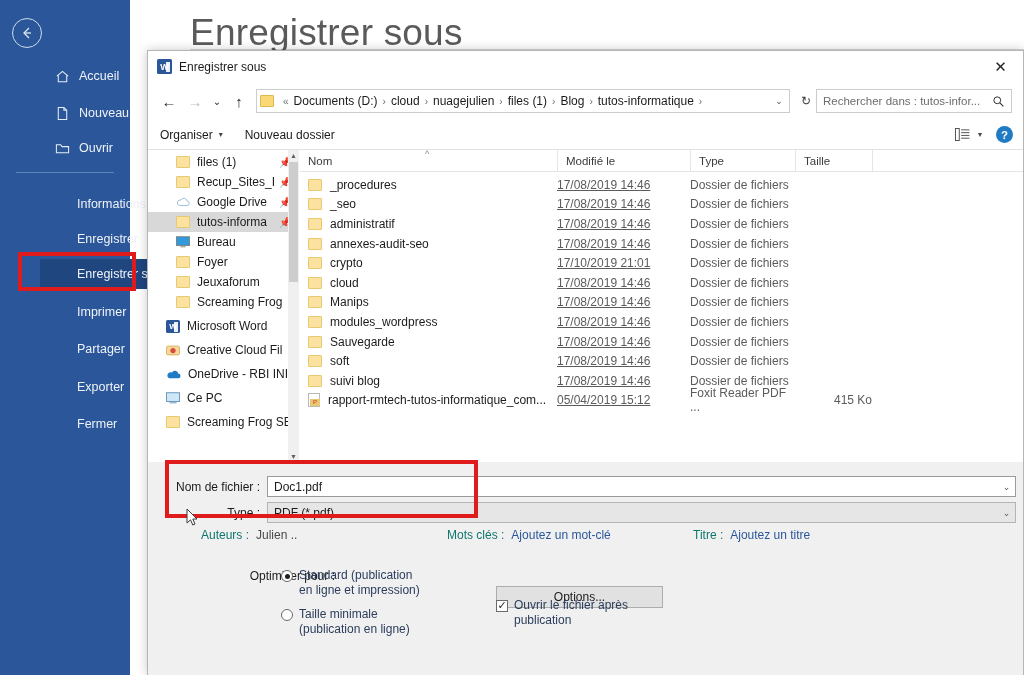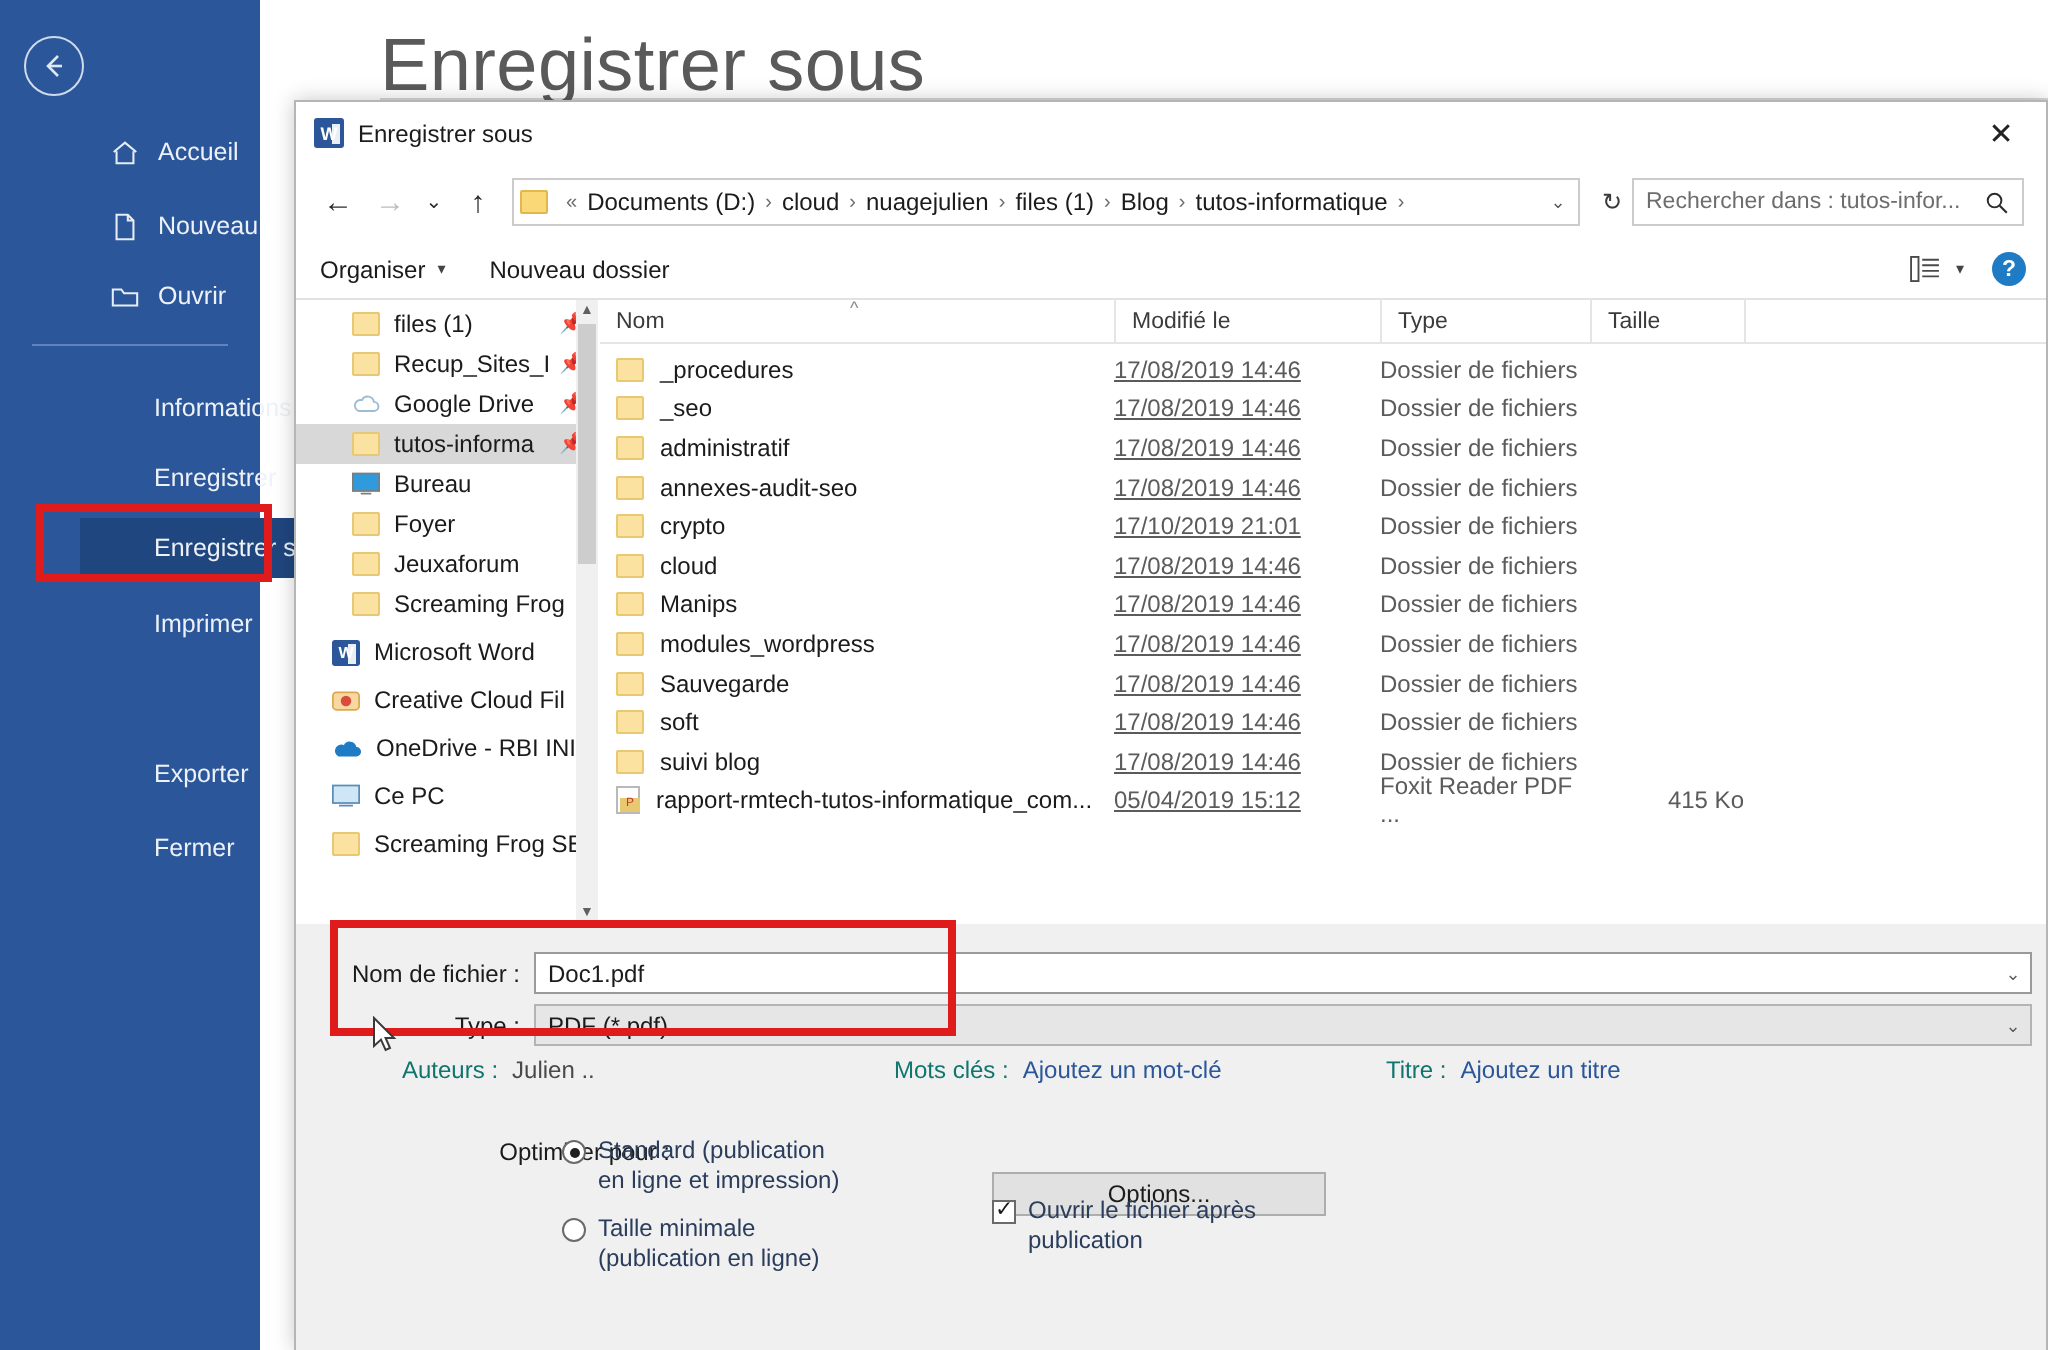--- a/index.html
+++ b/index.html
@@ -266,20 +266,23 @@
       <span>Informations</span>
     </div>
     <div class="bs-item" style="top:224px;padding-left:37px">
       <span>Enregistrer</span>
     </div>
     <div class="bs-item selected" style="top:259px;padding-left:37px">
       <span>Enregistrer sous</span>
     </div>
     <div class="bs-item" style="top:297px;padding-left:37px">
       <span>Imprimer</span>
+    </div>
+    <div class="bs-item" style="top:334px;padding-left:37px">
+      <span>Partager</span>
     </div>
     <div class="bs-item" style="top:372px;padding-left:37px">
       <span>Exporter</span>
     </div>
     <div class="bs-item" style="top:409px;padding-left:37px">
       <span>Fermer</span>
     </div>
   </div>
 
   <div class="dialog">

